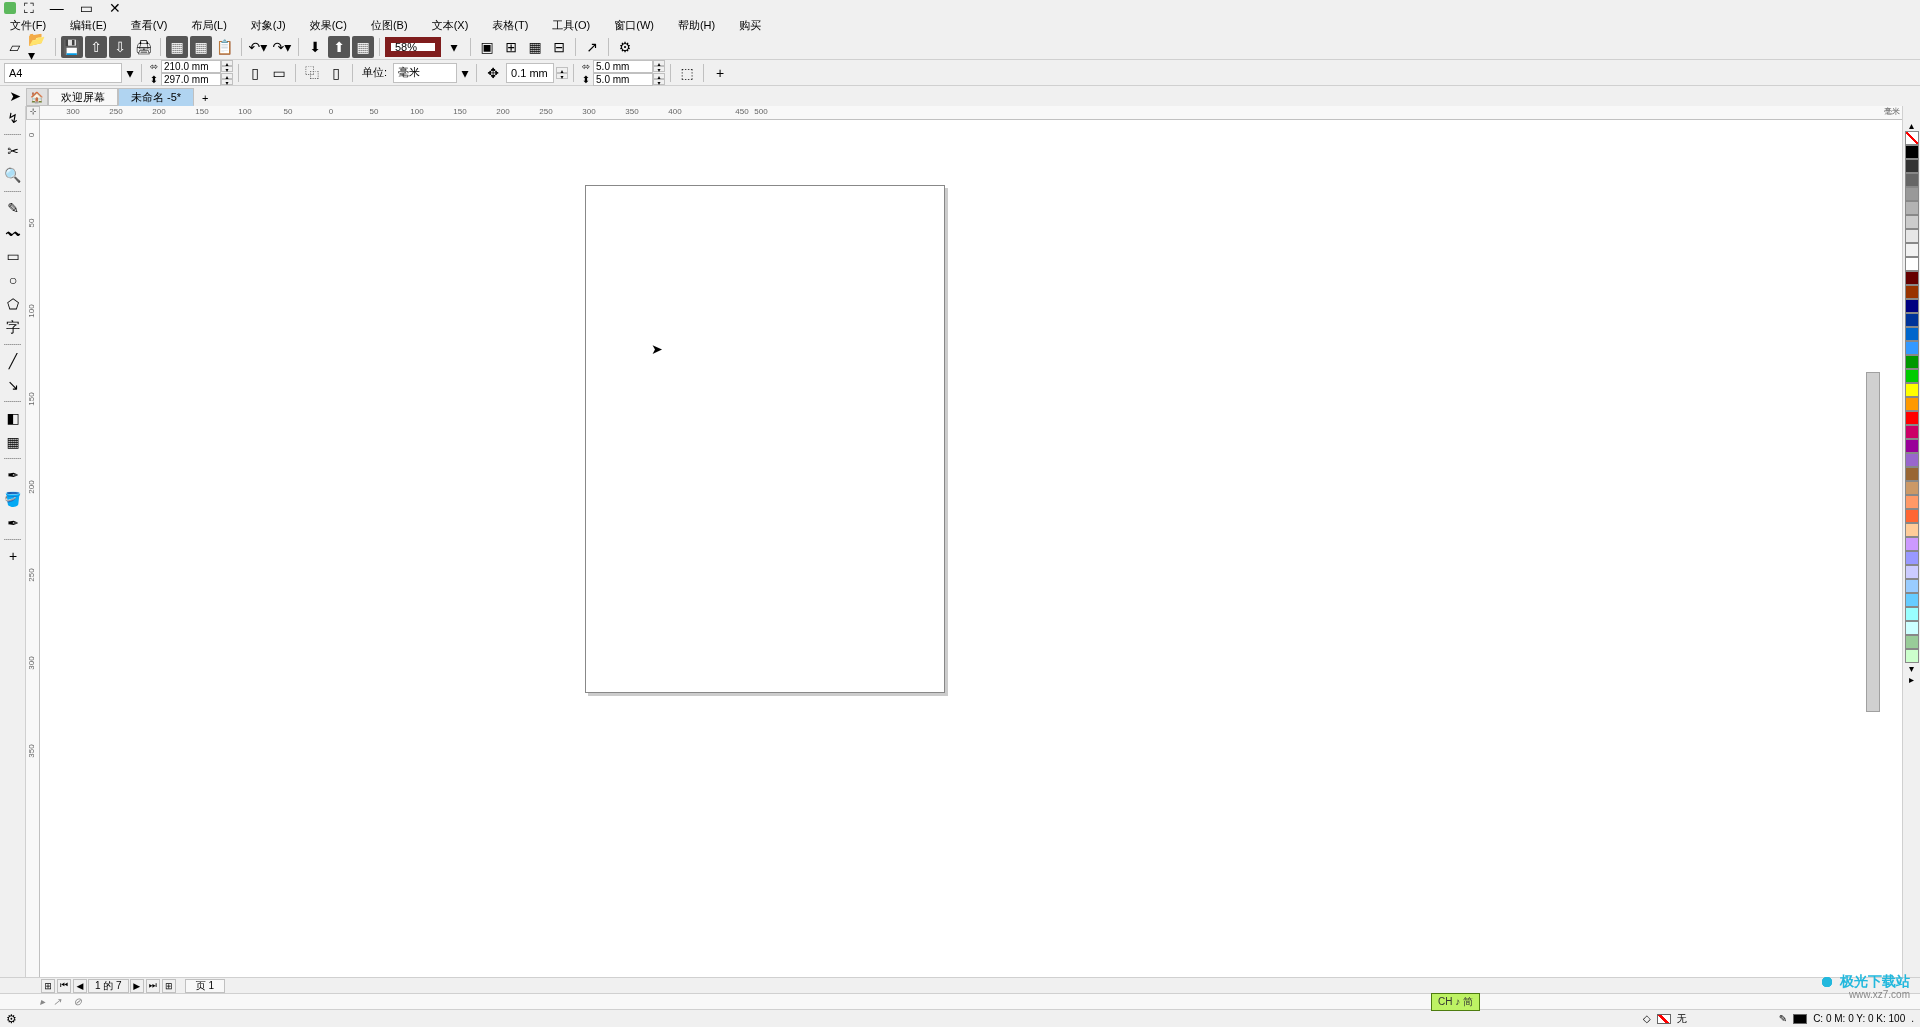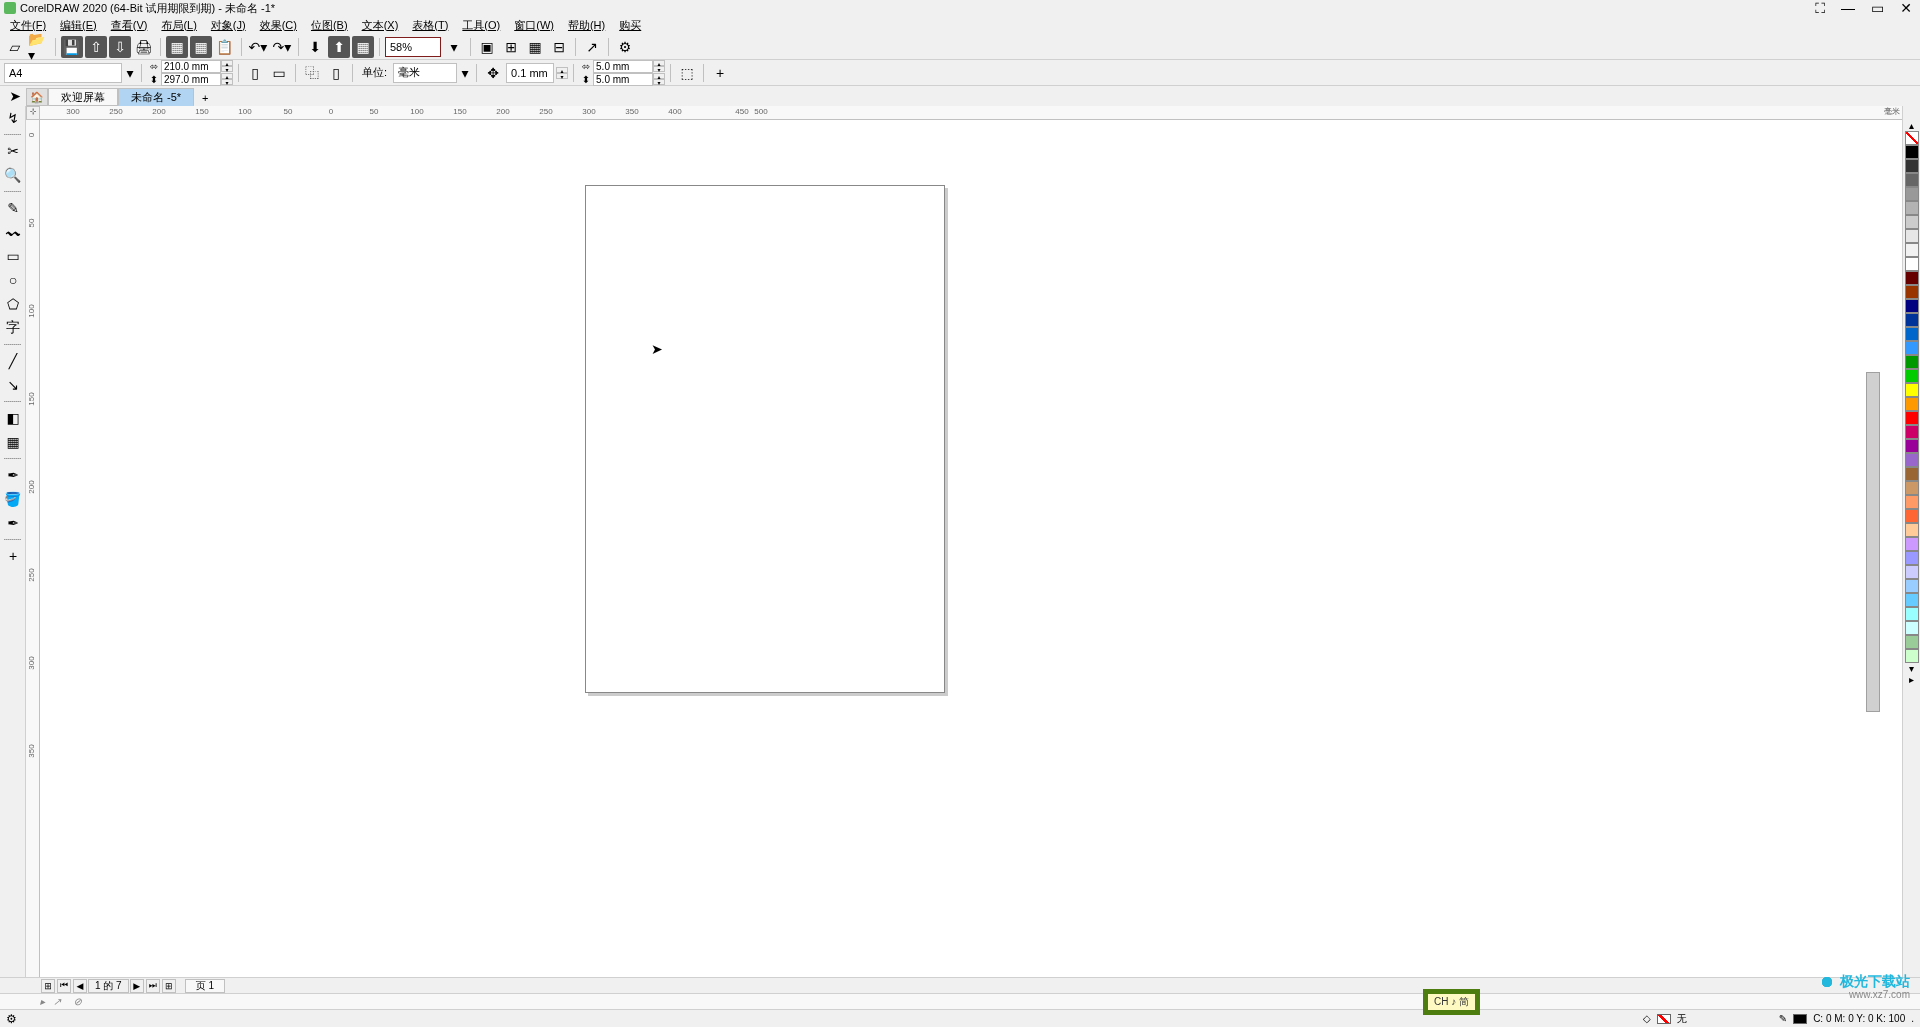--- a/index.html
+++ b/index.html
@@ -4,30 +4,30 @@
 <style>
 * { margin: 0; padding: 0; box-sizing: border-box; font-family: "Microsoft YaHei", sans-serif; }
 body { background: #f0f0f0; overflow: hidden; font-size: 11px; }
 
 .titlebar { height: 16px; background: #f0f0f0; display: flex; align-items: center; padding: 0 4px; }
 .titlebar-icon { width: 12px; height: 12px; background: #5cb85c; border-radius: 2px; margin-right: 4px; }
 .titlebar-text { flex: 1; font-size: 11px; color: #000; }
 .titlebar-controls { display: flex; gap: 8px; font-size: 14px; }
 .titlebar-controls span { cursor: pointer; padding: 0 4px; }
 
-.menubar { height: 18px; background: #f0f0f0; display: flex; align-items: center; padding: 0 4px; gap: 2px; text-decoration: underline; }
+.menubar { height: 18px; background: #f0f0f0; display: flex; align-items: center; padding: 0 4px; gap: 12px; }
 .menubar span { padding: 1px 6px; font-size: 11px; cursor: pointer; }
 
 .toolbar1 { height: 26px; background: #f0f0f0; border-bottom: 1px solid #d0d0d0; display: flex; align-items: center; padding: 0 4px; gap: 2px; }
 .toolbar2 { height: 26px; background: #f0f0f0; border-bottom: 1px solid #d0d0d0; display: flex; align-items: center; padding: 0 4px; gap: 2px; }
 .tb-btn { width: 22px; height: 22px; display: flex; align-items: center; justify-content: center; cursor: pointer; border-radius: 2px; font-size: 14px; }
 .tb-btn.dark { background: #555; color: #fff; }
 .tb-sep { width: 1px; height: 18px; background: #c0c0c0; margin: 0 3px; }
 .tb-input { height: 20px; border: 1px solid #c0c0c0; padding: 0 4px; font-size: 11px; background: #fff; }
-.tb-select { height: 20px; border: 1px solid #7f1d1d; padding: 0 4px; font-size: 11px; background: #fff; width: 60px; }
+.tb-select { height: 20px; border: 6px solid #7f1d1d; padding: 0 4px; font-size: 11px; background: #fff; width: 60px; }
 .tb-label { font-size: 11px; padding: 0 4px; }
 .dim-group { display: flex; flex-direction: column; gap: 0; }
 .dim-row { display: flex; align-items: center; height: 13px; }
 .dim-icon { width: 14px; font-size: 10px; text-align: center; }
 .dim-val { width: 60px; font-size: 10px; border: 1px solid #c0c0c0; height: 13px; padding: 0 2px; }
 .spinner { display: flex; flex-direction: column; }
 .spinner span { width: 12px; height: 6px; font-size: 6px; line-height: 6px; text-align: center; border: 1px solid #c0c0c0; cursor: pointer; }
 
 .tab-row { height: 20px; background: #f0f0f0; display: flex; align-items: flex-end; padding-left: 26px; }
 .home-tab { width: 22px; height: 18px; display: flex; align-items: center; justify-content: center; background: #e0e0e0; border: 1px solid #c0c0c0; cursor: pointer; }
@@ -63,40 +63,39 @@
 
 .bottom-area { position: absolute; left: 0; right: 0; bottom: 0; }
 .page-nav { height: 16px; background: #f0f0f0; border-top: 1px solid #d0d0d0; display: flex; align-items: center; padding-left: 40px; font-size: 10px; }
 .pn-btn { width: 14px; height: 14px; display: flex; align-items: center; justify-content: center; cursor: pointer; border: 1px solid #c0c0c0; margin: 0 1px; font-size: 9px; }
 .pn-text { padding: 0 6px; border: 1px solid #c0c0c0; height: 14px; line-height: 12px; }
 .page-tab { padding: 0 10px; border: 1px solid #c0c0c0; background: #f8f8f8; height: 14px; line-height: 12px; margin-left: 8px; }
 .hscroll { flex: 1; height: 14px; margin: 0 20px; }
 
 .color-info { height: 16px; background: #f8f8f8; border-top: 1px solid #d0d0d0; display: flex; align-items: center; padding: 0 40px; font-size: 10px; color: #888; font-style: italic; }
 .color-info .hint { flex: 1; text-align: center; }
-.ime-badge { background: #fef9c3; border: 5px solid #4d7c0f; padding: 1px 6px; font-style: normal; color: #333; margin-left: auto; margin-right: 400px; }
+.ime-badge { background: #bef264; border: 1px solid #4d7c0f; padding: 1px 6px; font-style: normal; color: #333; margin-left: auto; margin-right: 400px; }
 
 .status-bar { height: 18px; background: #f0f0f0; border-top: 1px solid #d0d0d0; display: flex; align-items: center; padding: 0 6px; font-size: 10px; gap: 4px; }
 .status-gear { font-size: 12px; }
 .status-left { flex: 0 0 auto; }
 .status-right { margin-left: auto; display: flex; align-items: center; gap: 6px; }
 .fill-sw { width: 14px; height: 10px; background: #fff; position: relative; border: 1px solid #666; }
 .fill-sw::after { content: ""; position: absolute; left: 0; top: 0; right: 0; bottom: 0; background: linear-gradient(45deg, transparent 40%, red 40%, red 60%, transparent 60%); }
 .outline-sw { width: 14px; height: 10px; background: #000; border: 1px solid #666; }
 
 .watermark { position: absolute; right: 10px; bottom: 36px; color: #22b8dd; font-size: 14px; font-weight: bold; display: flex; align-items: center; gap: 4px; }
 .watermark .logo { width: 18px; height: 18px; background: radial-gradient(circle, #22b8dd 40%, transparent 42%); border-radius: 50%; }
 .watermark .sub { position: absolute; top: 16px; right: 0; font-size: 10px; color: #888; font-weight: normal; }
 </style>
 </head>
 <body>
 
 <div class="titlebar">
   <div class="titlebar-icon"></div>
-  <div class="titlebar-text">CorelDRAW 2020 (64-Bit 试用期限到期) - 未命名 -1*</div>
   <div class="titlebar-controls">
     <span>⛶</span>
     <span>—</span>
     <span>▭</span>
     <span>✕</span>
   </div>
 </div>
 
 <div class="menubar" id="menubar">
     <span>文件(F)</span>

